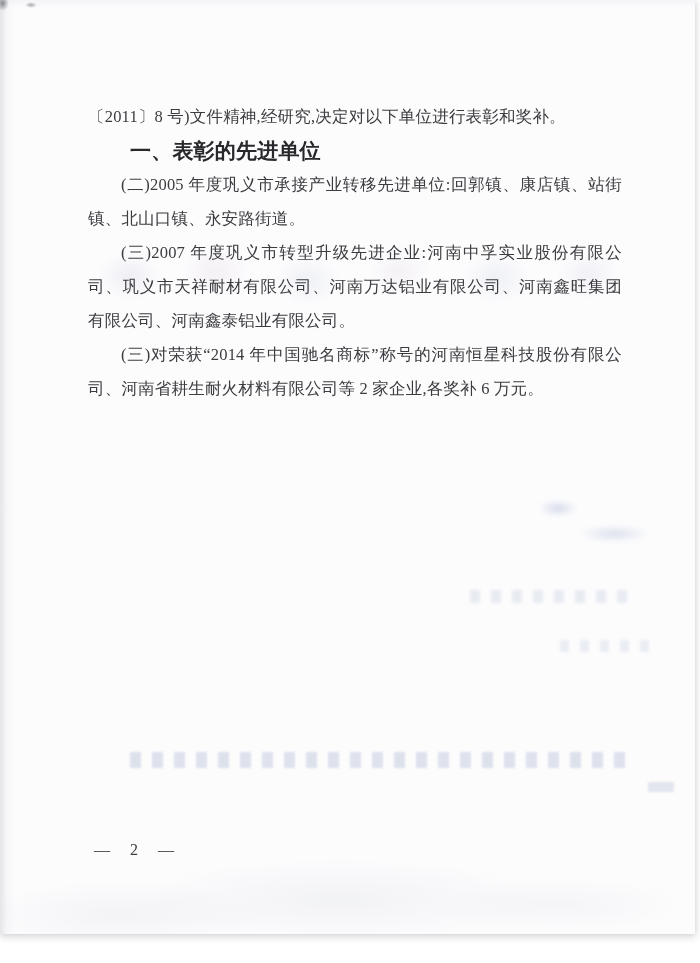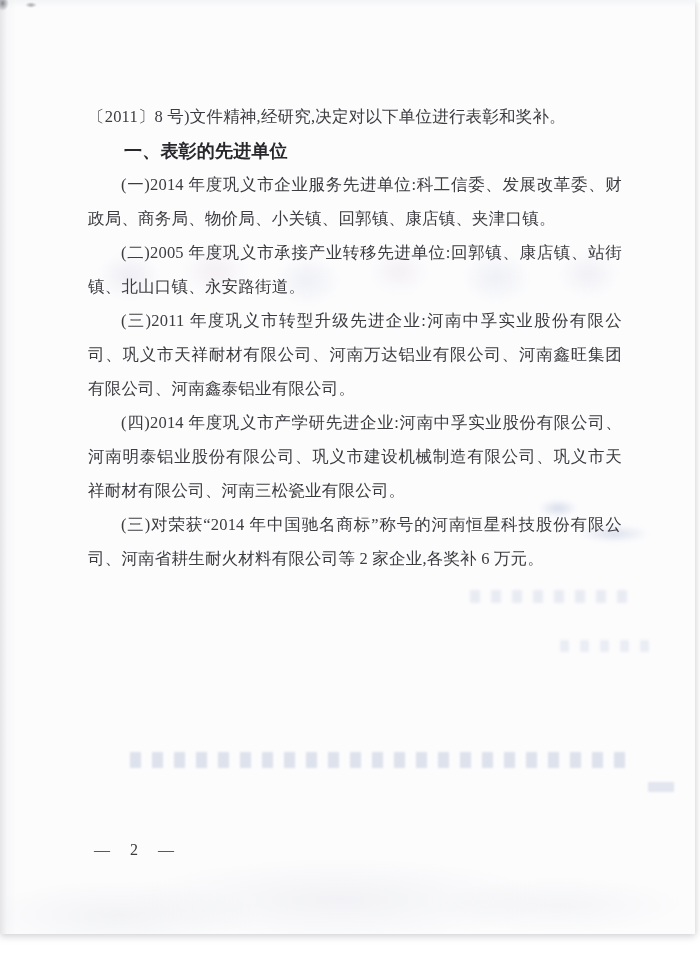--- a/index.html
+++ b/index.html
@@ -73,21 +73,21 @@
   
   .doc-body {
     position: absolute; left: 88px; top: 100px; width: 534px;
     font-size: 16.5px; line-height: 34px;
     color: #3b3b40;
     text-align: justify;
     letter-spacing: 0.2px;
   }
   .doc-body p { margin: 0; text-indent: 2em; }
   .doc-body p.no-indent { text-indent: 0; }
-  .doc-body p.heading { font-weight: bold; color: #27272c; font-size: 18px; }
+  .doc-body p.heading { font-weight: bold; color: #27272c; font-size: 21px; }
 
   .page-number {
     position: absolute; left: 94px; top: 841px;
     font-size: 16px; color: #3b3b40; letter-spacing: 4px;
     white-space: pre;
   }
 </style>
 </head>
 <body>
 
@@ -100,22 +100,20 @@
     <div class="ghost ghost-band-big"></div>
     <div class="ghost ghost-right-mid"></div>
     <div class="ghost ghost-row-1"></div>
     <div class="ghost ghost-row-2"></div>
     <div class="ghost ghost-row-3"></div>
     <div class="ghost ghost-dash-right"></div>
 
     <div class="doc-body" id="doc-body">
         <p class="no-indent">〔2011〕8 号)文件精神,经研究,决定对以下单位进行表彰和奖补。</p>
         <p class="heading">一、表彰的先进单位</p>
-        <p>(一)2014 年度巩义市企业服务先进单位:科工信委、发展改革委、财政局、商务局、物价局、小关镇、回郭镇、康店镇、夹津口镇。</p>
         <p>(二)2005 年度巩义市承接产业转移先进单位:回郭镇、康店镇、站街镇、北山口镇、永安路街道。</p>
-        <p>(三)2011 年度巩义市转型升级先进企业:河南中孚实业股份有限公司、巩义市天祥耐材有限公司、河南万达铝业有限公司、河南鑫旺集团有限公司、河南鑫泰铝业有限公司。</p>
-        <p>(四)2014 年度巩义市产学研先进企业:河南中孚实业股份有限公司、河南明泰铝业股份有限公司、巩义市建设机械制造有限公司、巩义市天祥耐材有限公司、河南三松瓷业有限公司。</p>
+        <p>(三)2007 年度巩义市转型升级先进企业:河南中孚实业股份有限公司、巩义市天祥耐材有限公司、河南万达铝业有限公司、河南鑫旺集团有限公司、河南鑫泰铝业有限公司。</p>
         <p>(三)对荣获“2014 年中国驰名商标”称号的河南恒星科技股份有限公司、河南省耕生耐火材料有限公司等 2 家企业,各奖补 6 万元。</p>
       </div>
 
     <div class="page-number">—  2  —</div>
   </div>
 </div>
 
 </body></html>

